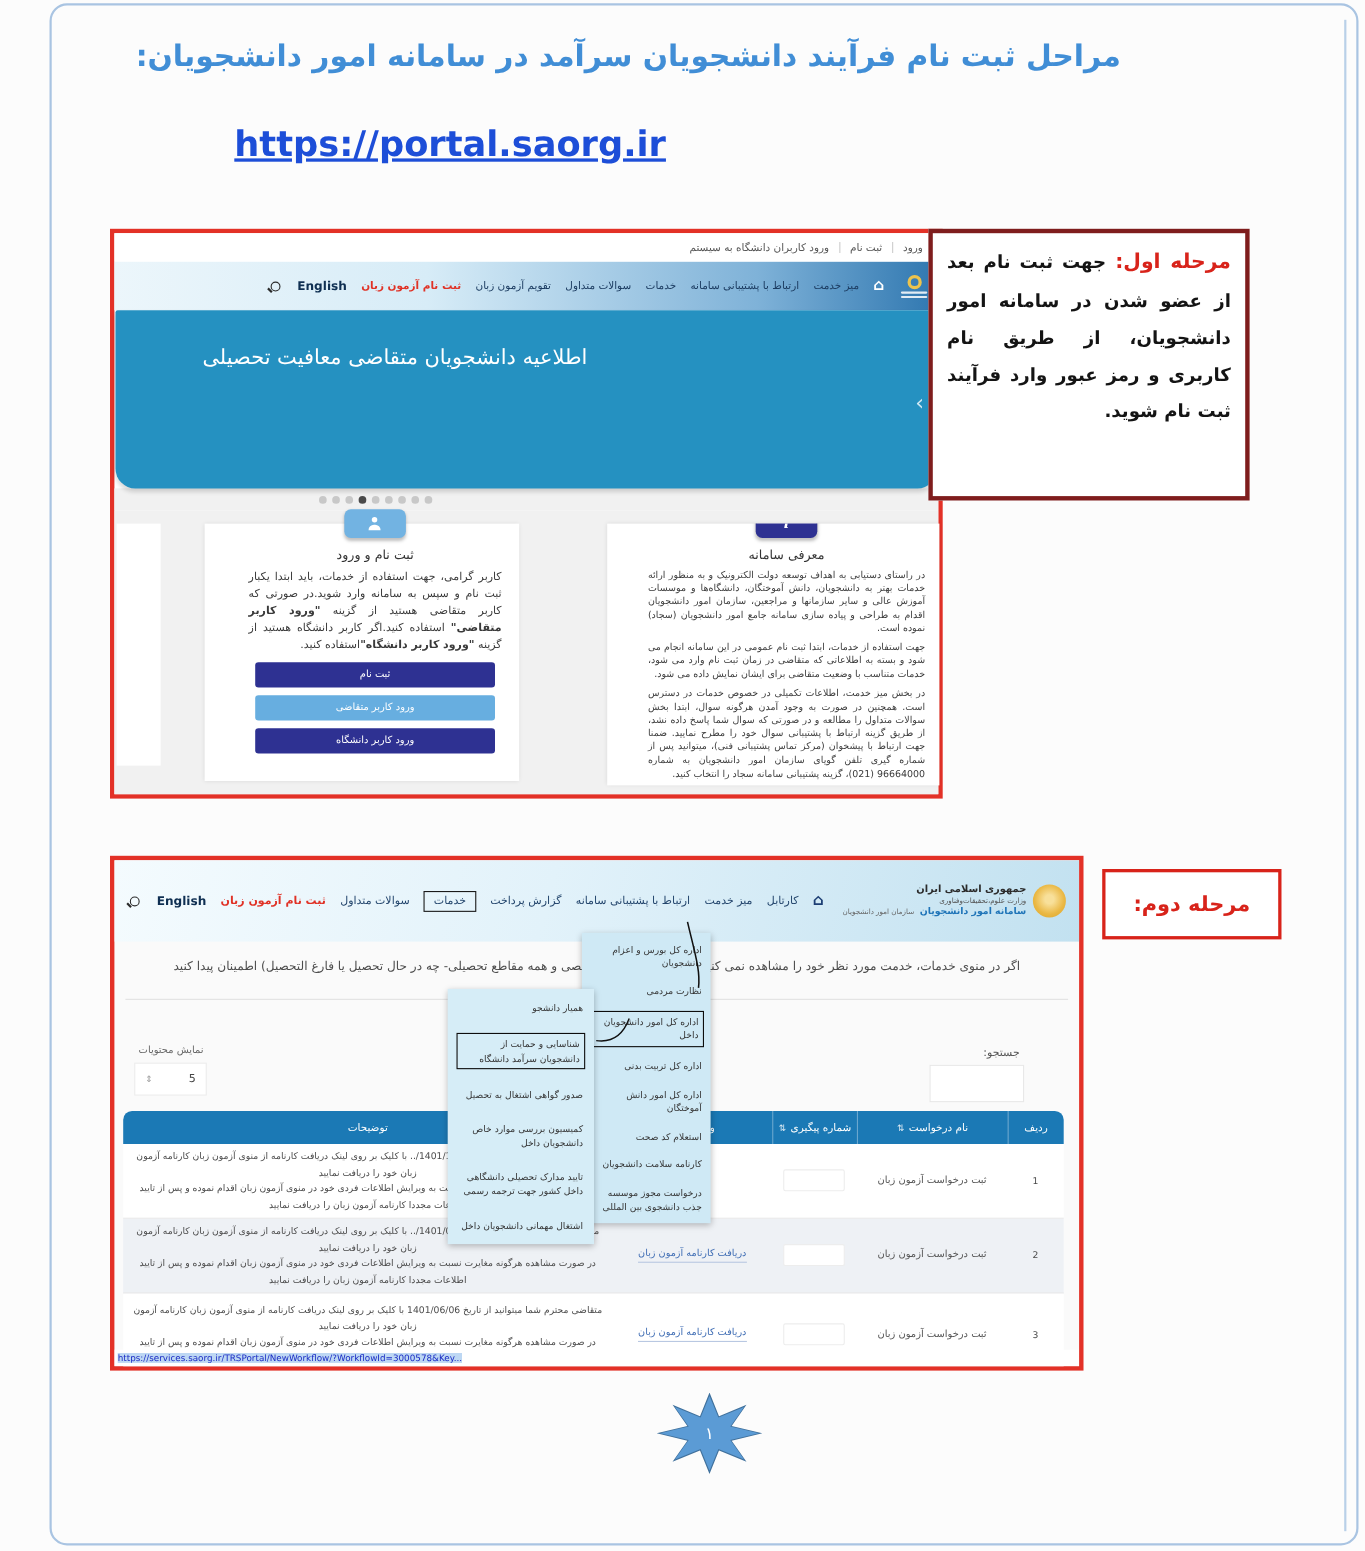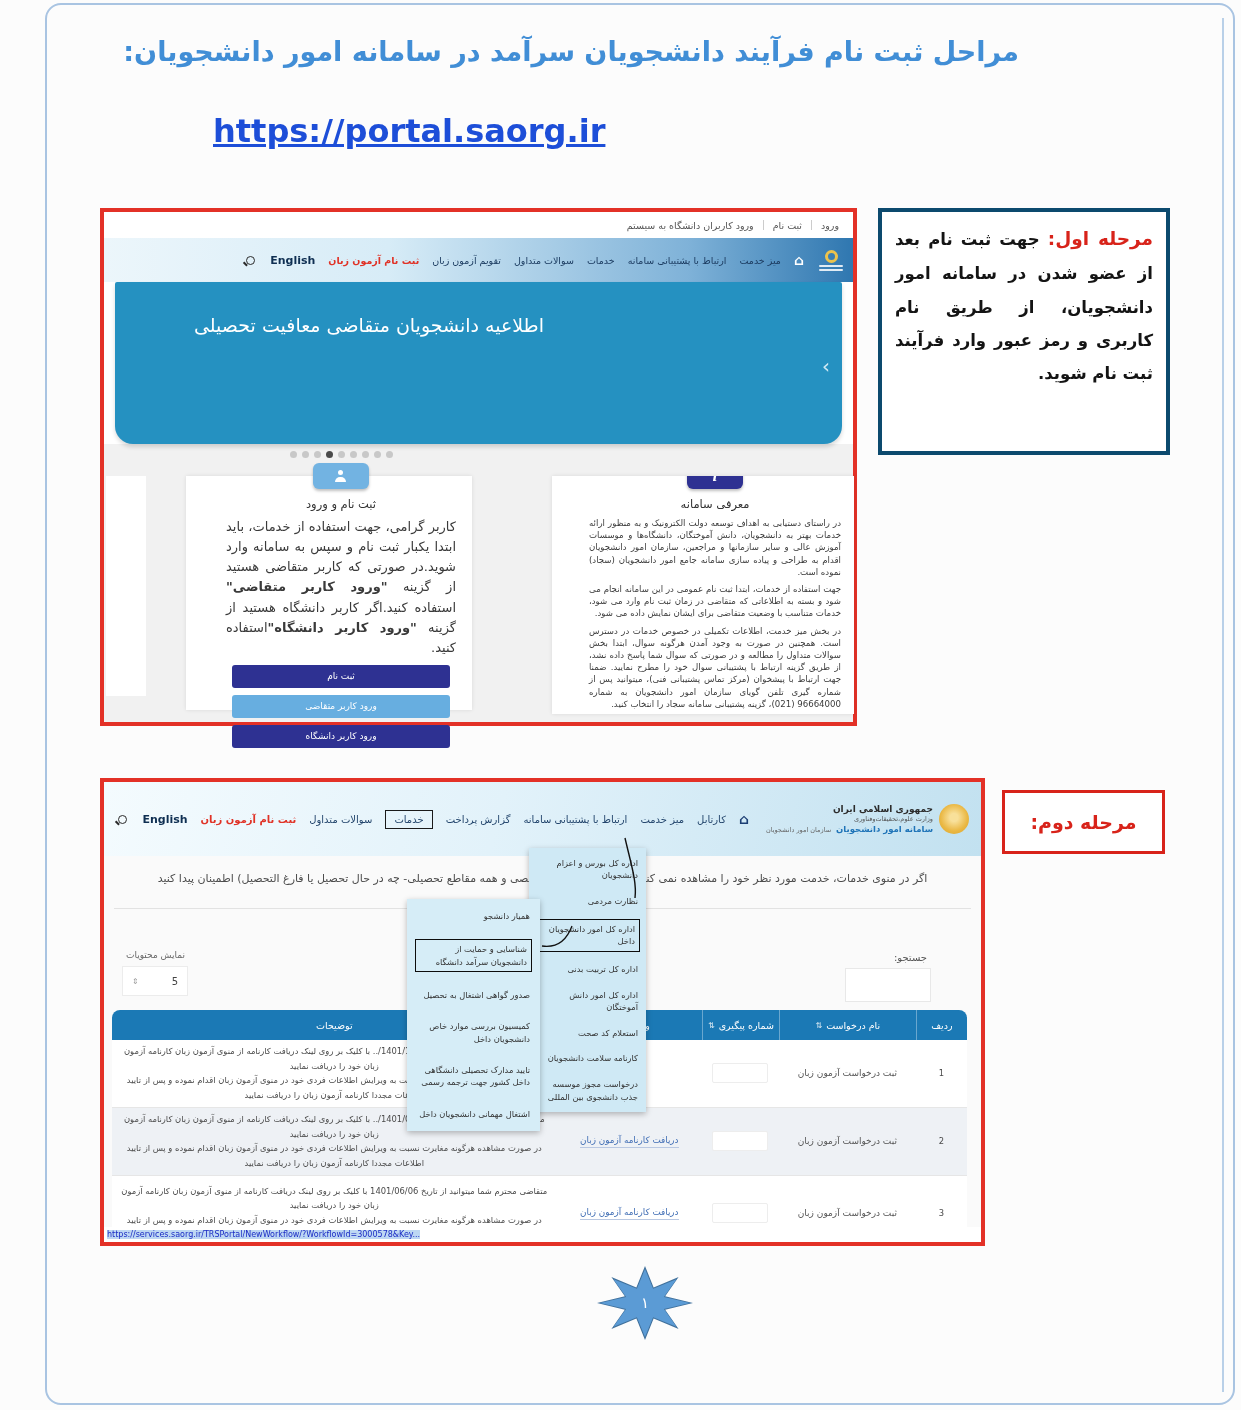--- a/index.html
+++ b/index.html
@@ -20,48 +20,48 @@
   .s1-logo { display:flex; flex-direction:column; align-items:center; gap:2px; margin-left:2px; }
   .s1-logo .ring { width:13px; height:13px; border:3px solid #ecc34d; border-radius:50%; }
   .s1-logo .bar { width:24px; height:2px; background:rgba(255,255,255,.85); border-radius:1px; }
   .home-glyph::before { content:"\2302"; }
   .s1-nav .home { color:#fff; font-size:14px; font-weight:bold; }
   .nav-item { white-space:nowrap; cursor:default; }
   .nav-red { color:#e03226; font-weight:bold; }
   .nav-en { font-weight:bold; font-size:11px; color:#0f2f52; }
   .mag { width:9px; height:9px; border:1.6px solid #2b2b2b; border-radius:50%; position:relative; display:inline-block; margin-right:2px; }
   .mag::after { content:""; position:absolute; width:5px; height:1.6px; background:#2b2b2b; transform:rotate(45deg); left:-4px; bottom:-1px; }
-  .s1-hero { height:162px; background:#2591c1; border-radius:2px 2px 18px 18px; position:relative; margin:0 11px; box-shadow:0 3px 4px rgba(0,0,0,.15);padding-left:21px; }
+  .s1-hero { height:162px; background:#2591c1; border-radius:2px 2px 18px 18px; position:relative; margin:0 1px; box-shadow:0 3px 4px rgba(0,0,0,.15);padding-left:21px; }
   .s1-hero-text { position:absolute; top:32px; left:36px; width:436px; text-align:center; color:#fff; font-size:19px; direction:rtl; }
   .s1-hero-chev { position:absolute; right:12px; top:72px; color:#cfe9f4; font-size:20px; }
   .s1-hero-chev::before { content:"\2039"; }
   .s1-dots { height:20px; display:flex; align-items:center; gap:5px; padding-left:186px; background:#f1f1f1; }
   .dot { width:7px; height:7px; border-radius:50%; background:#c8c8c8; }
   .dot.active { background:#4a4a4a; }
   .s1-body { flex:1; background:#f1f1f1; position:relative; }
   .sliver { position:absolute; left:2px; top:12px; width:40px; height:220px; background:#fff; }
   .card { position:absolute; background:#fff; box-shadow:0 0 4px rgba(0,0,0,.10);padding-left:24px; }
   .card-reg { left:82px; top:12px; width:286px; height:234px; }
   .card-intro { left:448px; top:12px; width:302px; height:238px; overflow:hidden; }
   .card-icon { width:56px; height:26px; border-radius:6px; margin:-13px auto 4px; display:flex; align-items:center; justify-content:center; color:#fff; position:relative; z-index:2; box-shadow:0 2px 3px rgba(0,0,0,.25); }
   .icon-user { background:#72b3e2; }
   .icon-info { background:#2e3192; font-family:"DejaVu Serif", serif; font-style:italic; font-weight:bold; font-size:13px; }
   .icon-info::before { content:"i"; }
   .user-glyph { position:relative; width:14px; height:12px; }
   .user-glyph::before { content:""; position:absolute; left:4px; top:0; width:5px; height:5px; border-radius:50%; background:#fff; }
   .user-glyph::after { content:""; position:absolute; left:1px; bottom:0; width:11px; height:5px; border-radius:5px 5px 0 0; background:#fff; }
   .card-title { font-size:11.5px; color:#333; text-align:center; margin:8px 0 6px; direction:rtl; font-weight:normal; }
-  .reg-text { font-size:13px; line-height:1.55; text-align:justify; direction:rtl; padding:0 16px; color:#3a3a3a; }
+  .reg-text { font-size:10px; line-height:1.55; text-align:justify; direction:rtl; padding:0 16px; color:#3a3a3a; }
   .btn { display:flex; align-items:center; justify-content:center; height:23px; border-radius:3px; color:#fff; font-size:9px; margin:7px 22px 0; direction:rtl; cursor:pointer; }
   .btn-dark { background:#2e3192; }
   .btn-light { background:#67aee0; }
   .intro-text { font-size:8.6px; line-height:1.42; text-align:justify; direction:rtl; padding:0 13px; color:#3a3a3a; margin-top:5px; }
 
   
-  .step1 { position:absolute; left:878px; top:208px; width:292px; height:247px; border:4px solid #0c4a6e; background:#fff; padding:8px 13px; direction:rtl; font-size:16.5px; line-height:2.02; text-align:justify; color:#141414; font-weight:bold; }
+  .step1 { position:absolute; left:844px; top:208px; width:292px; height:247px; border:4px solid #7f1d1d; background:#fff; padding:8px 13px; direction:rtl; font-size:16.5px; line-height:2.02; text-align:justify; color:#141414; font-weight:bold; }
   .step1 .label { color:#d8231a; font-size:18.5px; }
   .step2 { position:absolute; left:1002px; top:790px; width:163px; height:64px; border:3px solid #d8231a; background:#fff; display:flex; align-items:center; justify-content:center; font-size:19px; font-weight:bold; color:#d8231a; direction:rtl; }
 
   .watermark { position:absolute; left:459px; top:706px; font-size:27px; font-weight:bold; color:#35b44a; opacity:.85; z-index:6; letter-spacing:.5px; }
 
   
   .shot2 { position:absolute; left:100px; top:778px; width:885px; height:468px; border:4px solid #e33127; background:#fafafa; overflow:hidden; }
   .s2-nav { position:absolute; top:0; left:0; right:0; height:74px; background:linear-gradient(105deg,#f4fbfe 0%,#e2f2fa 45%,#c2e1f0 100%); display:flex; direction:rtl; align-items:center; gap:13px; padding:0 12px; font-size:10px; color:#24466d; z-index:1; }
   .s2-logo { display:flex; align-items:flex-start; gap:6px; margin-left:4px; }
   .s2-logo .sun { width:30px; height:30px; border-radius:50%; background:radial-gradient(circle at 50% 45%, #f8e09a 18%, #eab844 60%, #d9a227 100%); }

